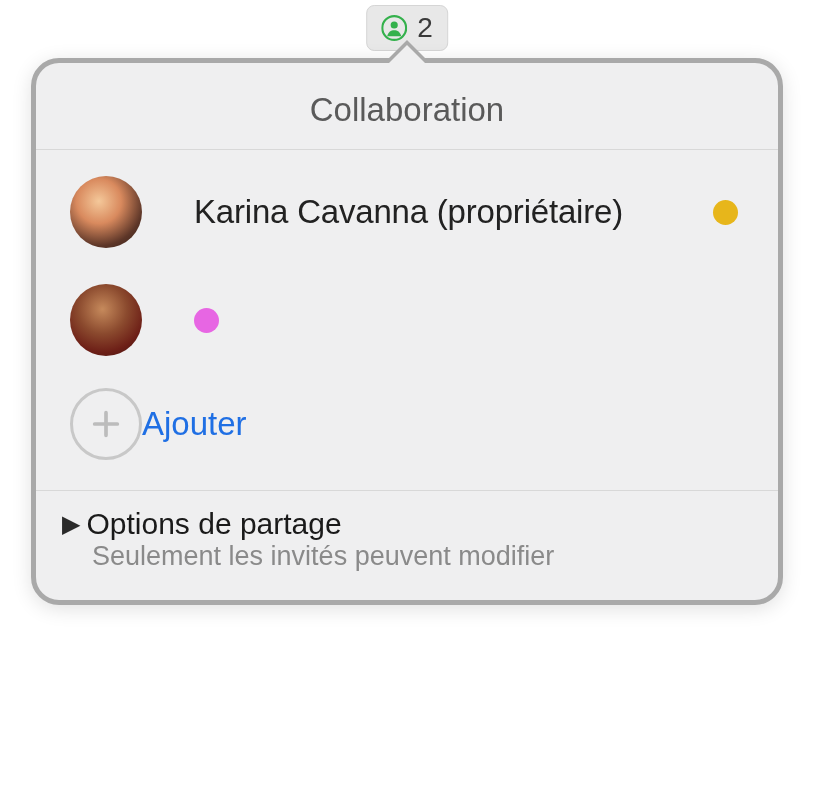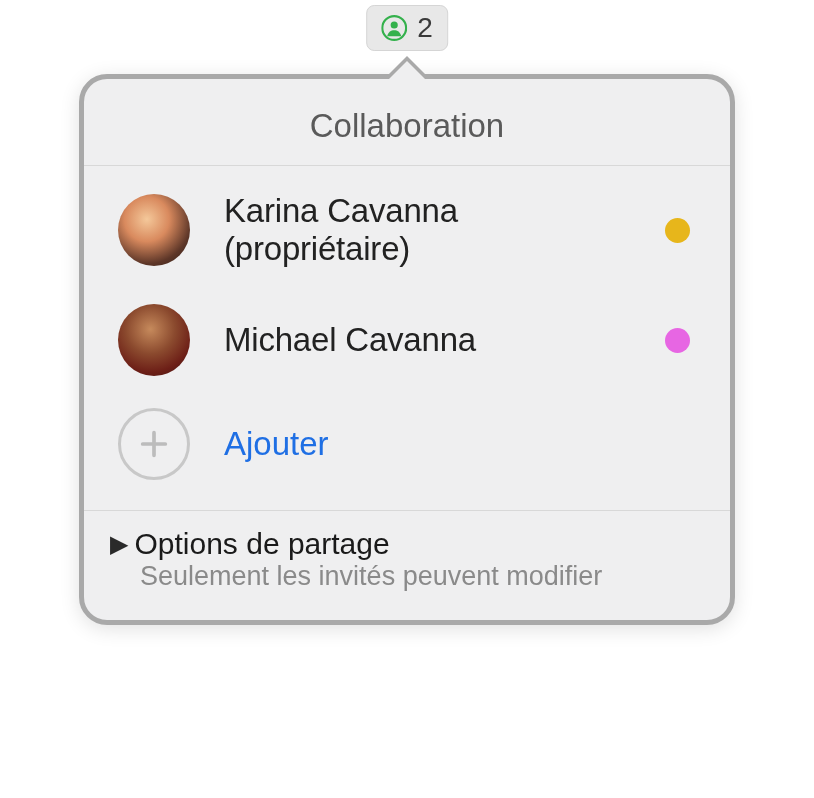--- a/index.html
+++ b/index.html
@@ -32,24 +32,24 @@
       width: 26px;
       height: 26px;
     }
     .badge-count {
       font-size: 28px;
       color: #3a3a3a;
       font-weight: 400;
     }
     .popover-wrapper {
       position: absolute;
-      top: 56px;
-      left: 50%;
-      transform: translateX(-50%);
-      width: 656px;
+      top: 40px;
+      left: 50%;
+      transform: translateX(-50%);
+      width: 752px;
     }
     .caret {
       position: absolute;
       top: 0;
       left: 50%;
       transform: translateX(-50%);
       width: 0;
       height: 0;
       border-left: 22px solid transparent;
       border-right: 22px solid transparent;
@@ -84,21 +84,21 @@
       border-bottom: 1px solid #d8d8d8;
       font-weight: 400;
     }
     .people-list {
       padding: 8px 26px 8px 26px;
     }
     .person-row {
       display: flex;
       align-items: center;
       padding: 18px 8px;
-      gap: 34px;
+      gap: 52px;
       cursor: pointer;
     }
     .avatar {
       width: 72px;
       height: 72px;
       border-radius: 50%;
       flex-shrink: 0;
       position: relative;
       overflow: hidden;
     }
@@ -116,21 +116,20 @@
       width: 25px;
       height: 25px;
       border-radius: 50%;
       flex-shrink: 0;
       margin-right: 6px;
     }
     .add-row {
       display: flex;
       align-items: center;
       padding: 14px 8px 22px;
-      gap: 34px;
       cursor: pointer;
     }
     .plus-circle {
       width: 72px;
       height: 72px;
       border-radius: 50%;
       border: 3px solid #c8c8c8;
       display: flex;
       align-items: center;
       justify-content: center;
@@ -199,21 +198,20 @@
     <div class="people-list">
 
       <div class="person-row">
         <div class="avatar a0"></div>
         <div class="person-name">Karina Cavanna (propriétaire)</div>
         <div class="color-dot" style="background:#E7B61B"></div>
       </div>
 
       <div class="person-row">
         <div class="avatar a1"></div>
-        <div class="person-name">Michael Cavanna</div>
         <div class="color-dot" style="background:#E766E3"></div>
       </div>
 
 
       <div class="add-row">
         <div class="plus-circle">
           <svg viewBox="0 0 24 24">
             <path d="M12 4 L12 20 M4 12 L20 12" stroke="#bcbcbc" stroke-width="2.6" stroke-linecap="round"></path>
           </svg>
         </div>

